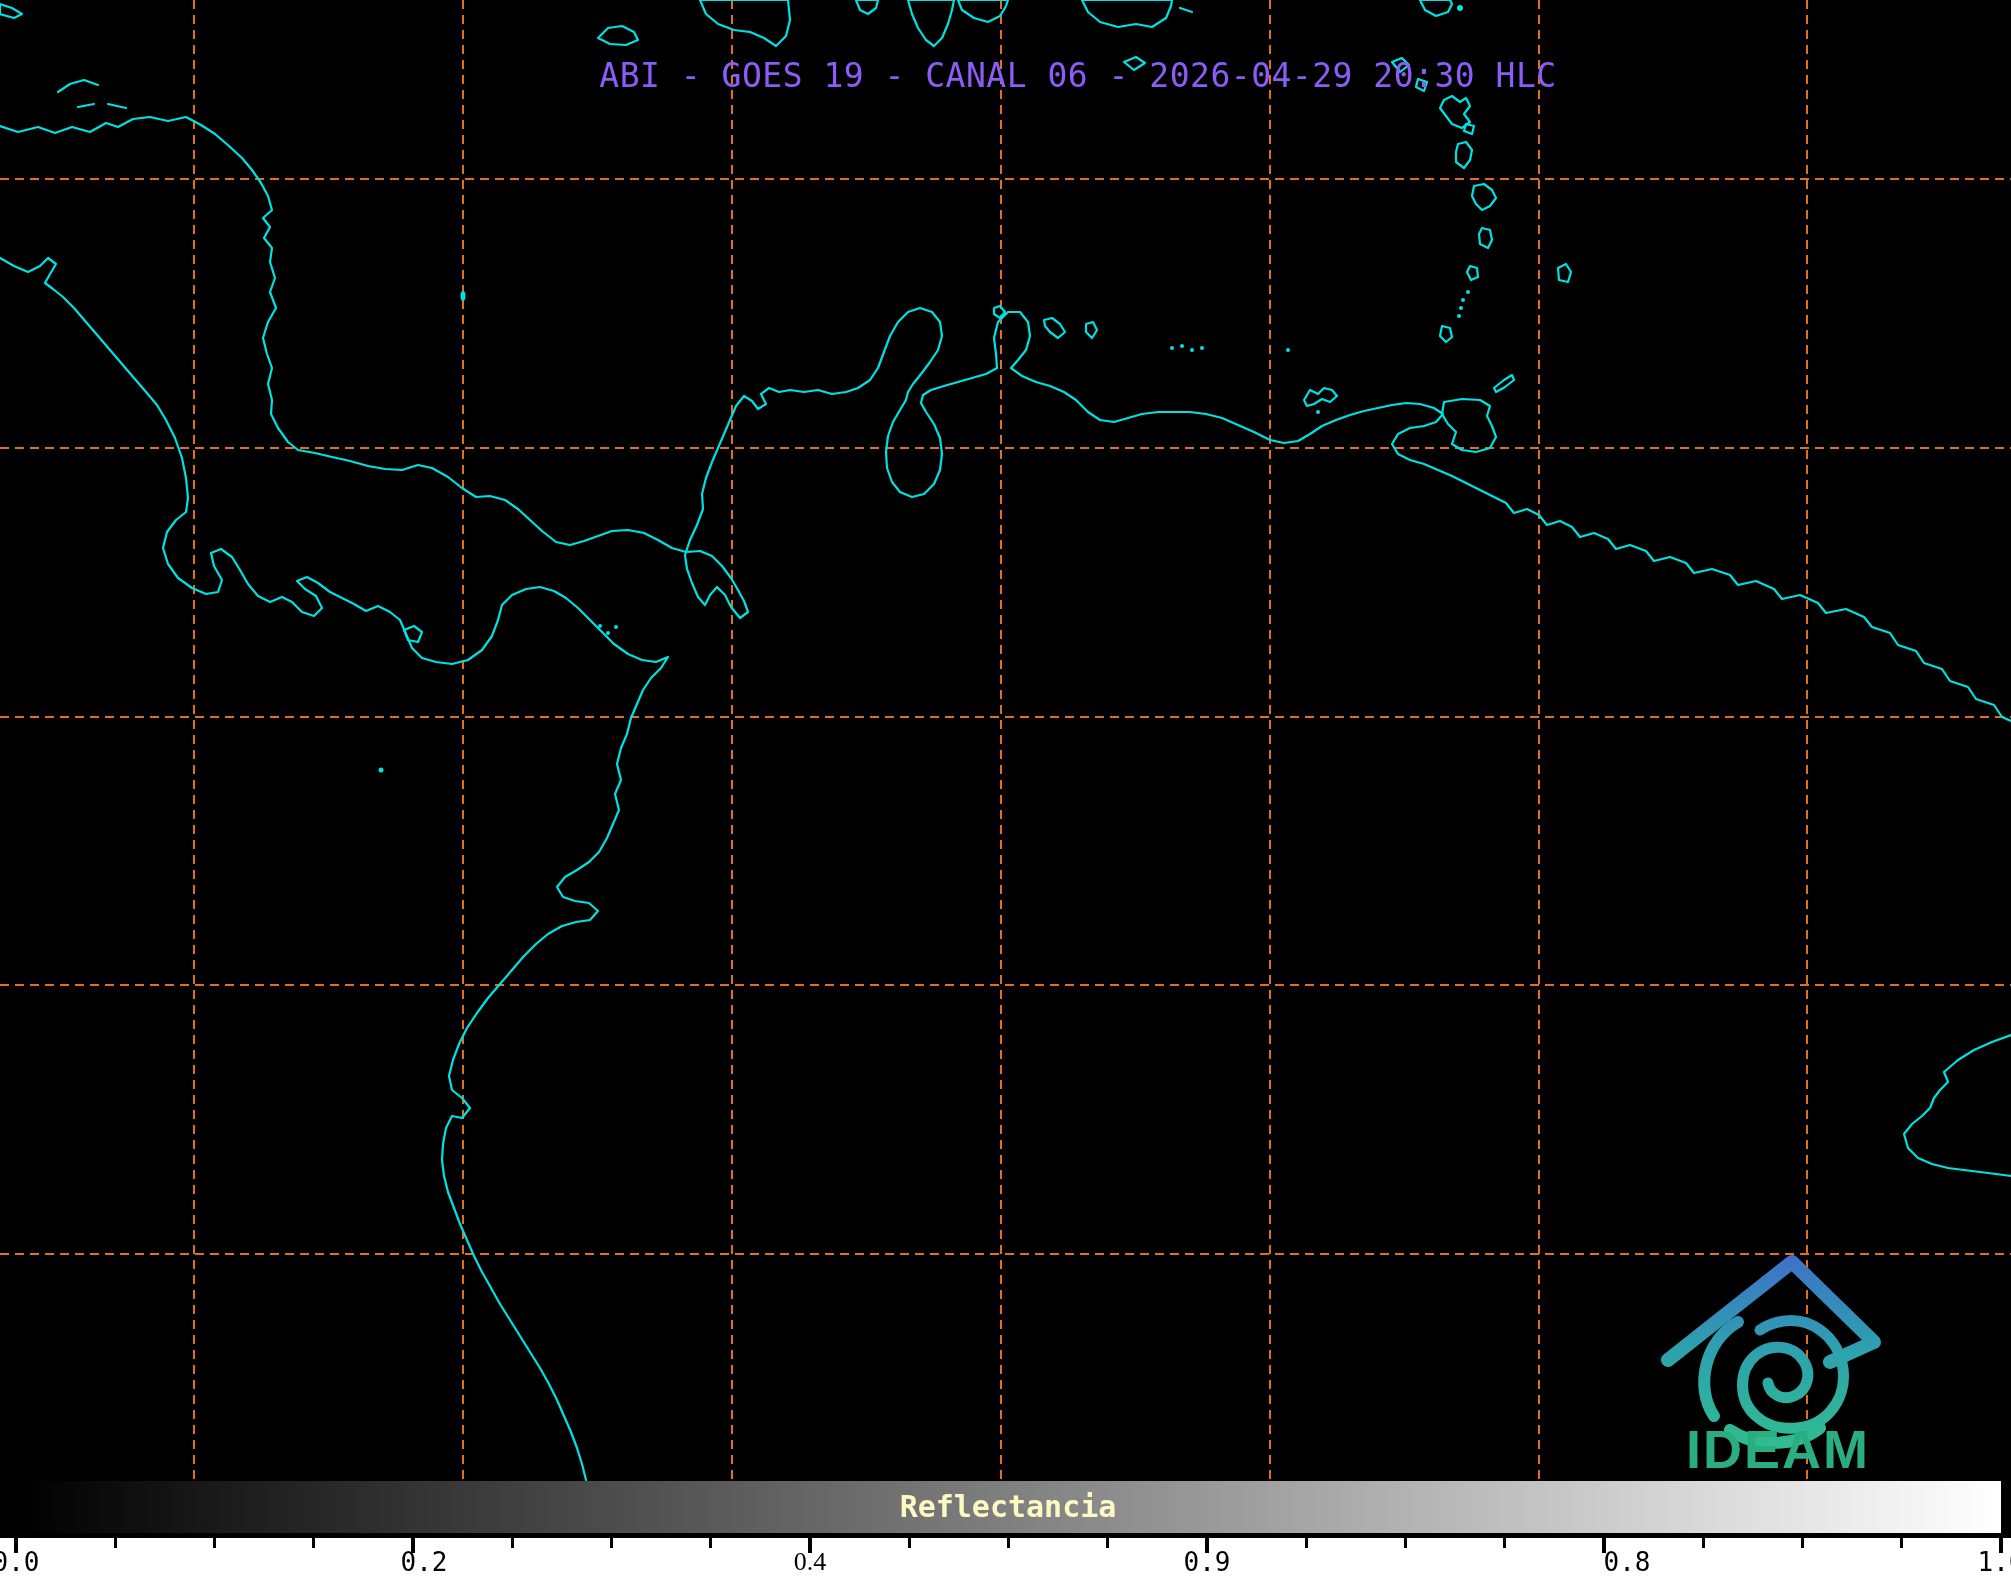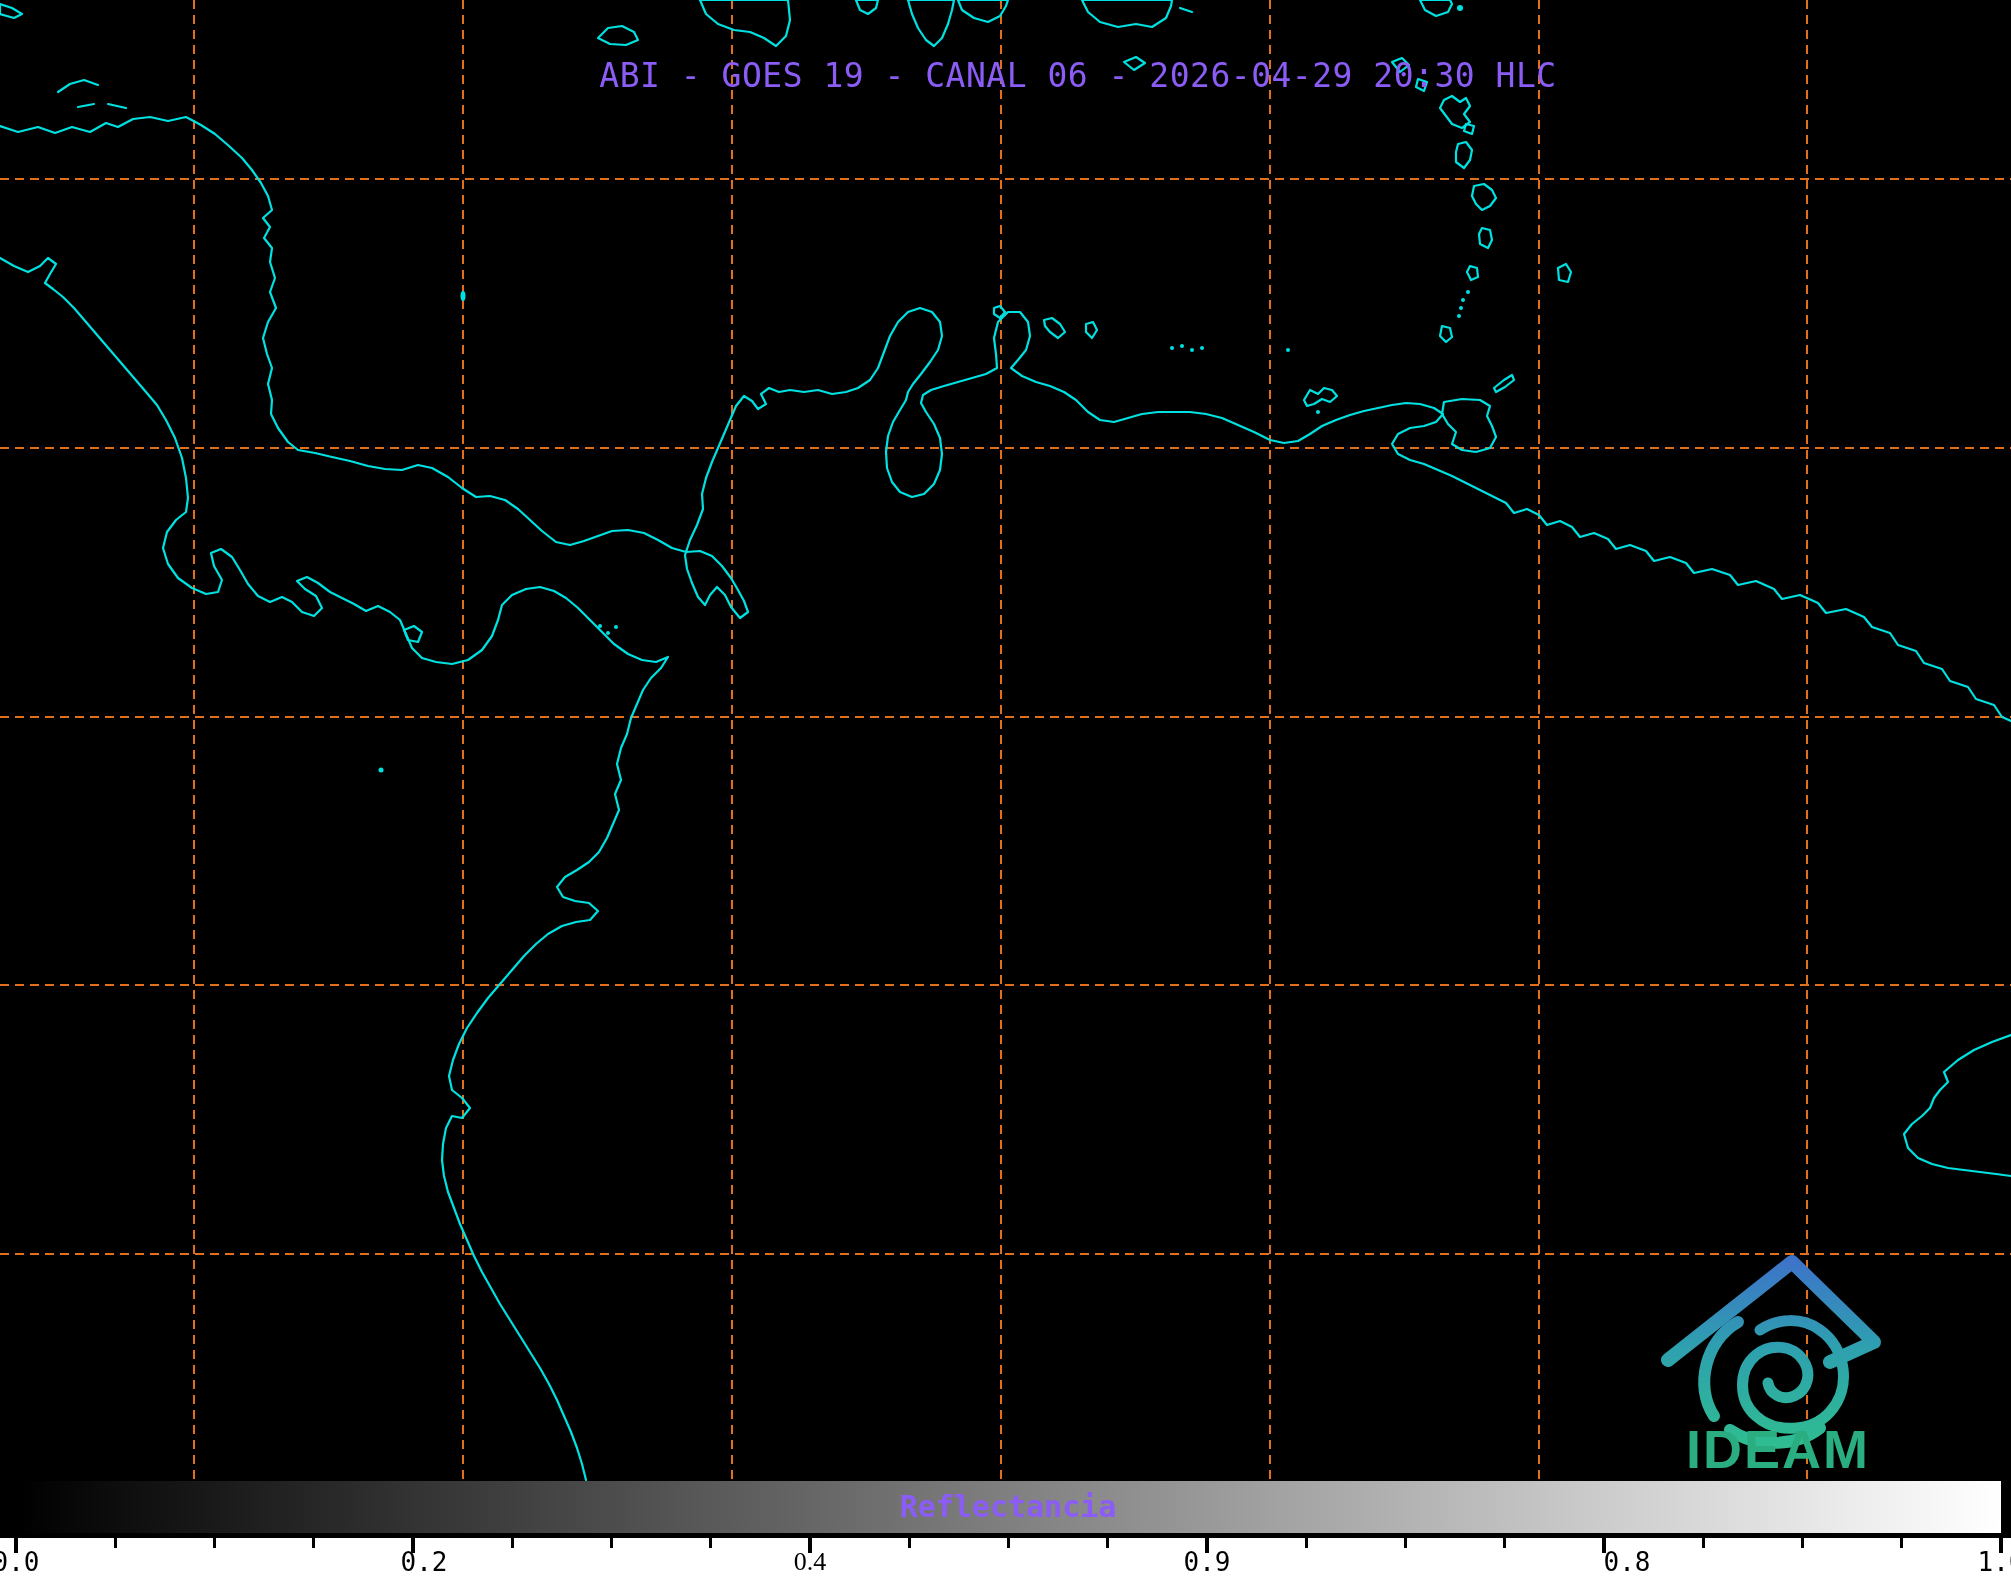--- a/index.html
+++ b/index.html
@@ -13,21 +13,21 @@
     color:#8b5cf6;font-size:33px;letter-spacing:0.5px;white-space:nowrap;margin-left:46px;
   }
   .axis-strip{position:absolute;left:0;top:1538px;width:2011px;height:39px;background:#ffffff;}
   .cbar{
     position:absolute;left:16px;top:1481px;width:1985px;height:52px;
     background:linear-gradient(to right,#000000,#ffffff);
     border-bottom:5px solid #000;
   }
   .cbar-label{
     position:absolute;top:1489px;left:1008px;transform:translateX(-50%);
-    color:#8b5cf6;font-size:30px;font-weight:bold;white-space:nowrap;
+    color:#fef9c3;font-size:30px;font-weight:bold;white-space:nowrap;
   }
   .tick{position:absolute;background:#000;}
   .tick.major{width:4px;height:15px;top:1538px;}
   .tick.minor{width:3px;height:10px;top:1538px;}
   .tick-label{
     position:absolute;top:1547px;transform:translateX(-50%);
     color:#000;font-size:26px;white-space:nowrap;
   }
 </style>
 </head>

